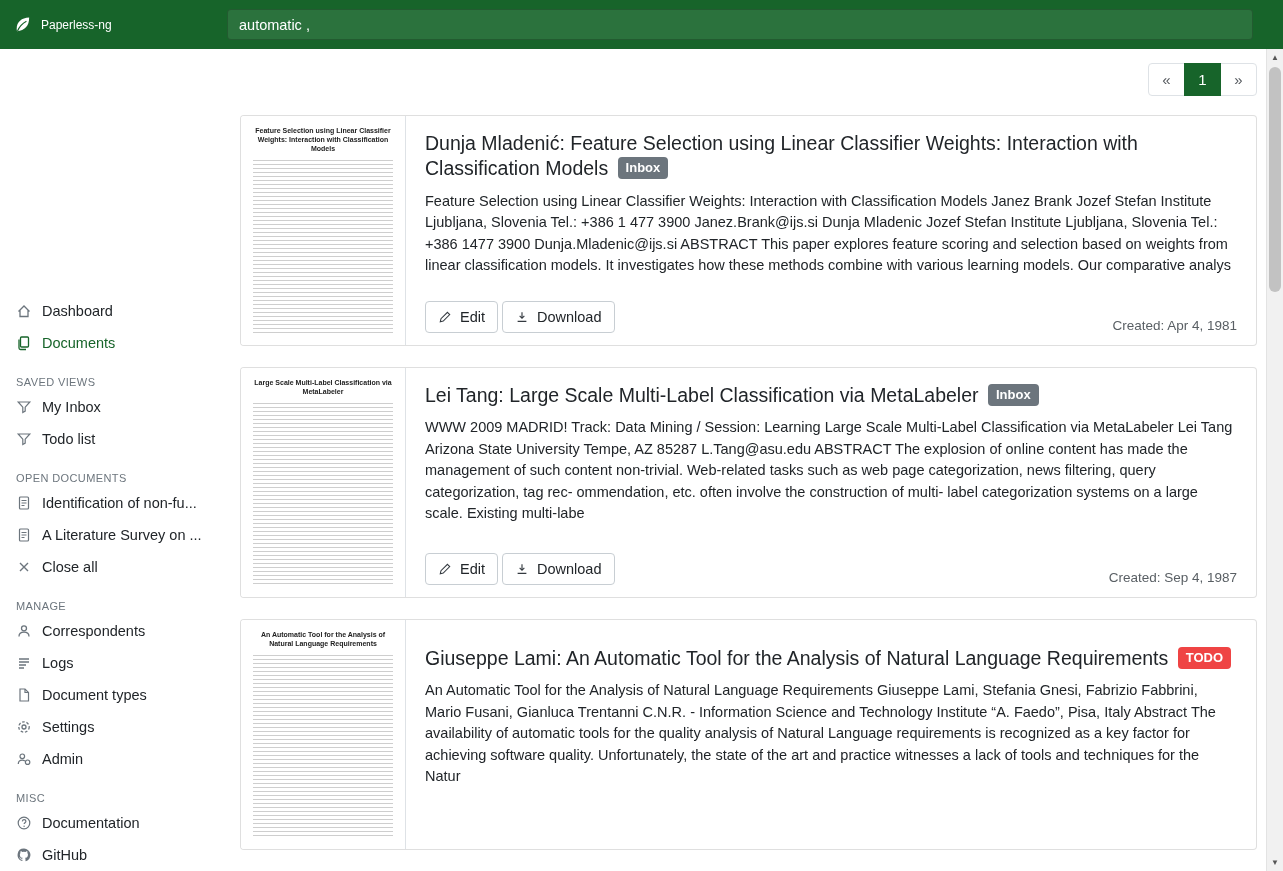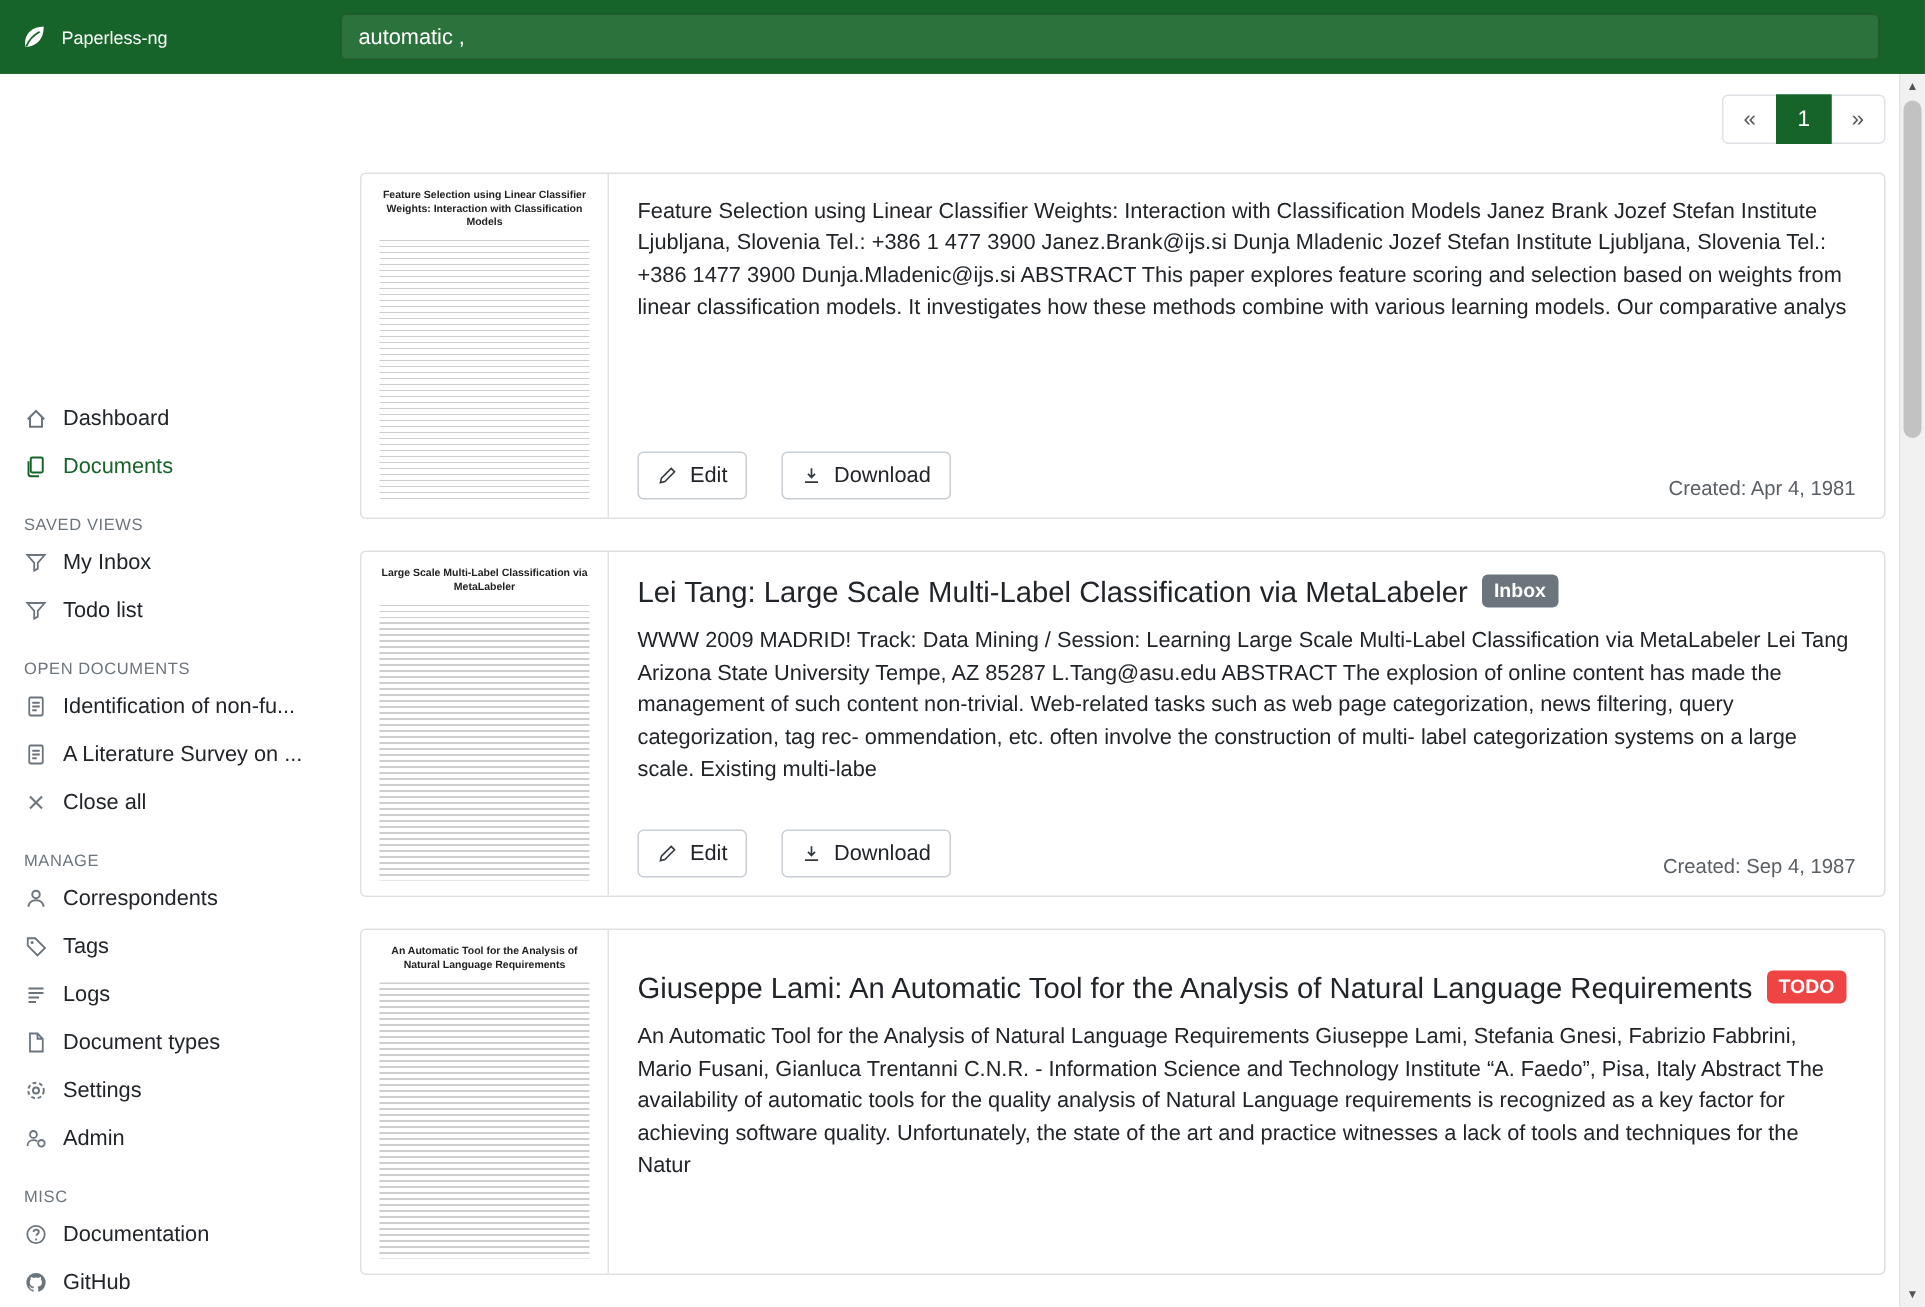--- a/index.html
+++ b/index.html
@@ -70,21 +70,21 @@
   .thumb-title{font-size:7px;font-weight:bold;text-align:center;color:#222;line-height:1.3;}
   .thumb-lines{flex:1;background:repeating-linear-gradient(to bottom,#b9b9b9 0 1px,transparent 1px 4px);opacity:.7;}
   .card-body{flex:1;padding:15px 19px 12px;display:flex;flex-direction:column;min-width:0;}
   .doc-title{margin:0 0 9px;font-size:19.5px;font-weight:500;line-height:1.3;color:var(--dark);cursor:pointer;}
   .badge{
     display:inline-block;padding:4px 8px 5px;border-radius:4px;color:#fff;font-size:13px;
     font-weight:600;line-height:1;vertical-align:3px;margin-left:4px;cursor:pointer;
   }
   .excerpt{margin:0;font-size:14.5px;line-height:1.48;color:var(--dark);}
   .footer-row{margin-top:auto;display:flex;align-items:flex-end;justify-content:space-between;padding-top:12px;}
-  .actions{display:flex;gap:23px;}
+  .actions{display:flex;gap:4px;}
   .action-btn{
     display:inline-flex;align-items:center;gap:8px;height:32px;padding:0 12px;background:#fff;
     border:1px solid #c8ced3;border-radius:4px;color:var(--dark);font-size:14.5px;cursor:pointer;
     font-family:"Liberation Sans",sans-serif;
   }
   .action-btn .ico{color:#343a40;display:flex;}
   .created{color:#595f64;font-size:13.5px;}
   
   .scrollbar{position:fixed;right:0;top:49px;bottom:0;width:17px;background:#f1f1f1;border-left:1px solid #e3e3e3;z-index:40;}
   .scroll-arrow{position:absolute;left:0;width:16px;height:15px;display:flex;align-items:center;justify-content:center;font-size:8px;color:#555;cursor:pointer;}
@@ -181,29 +181,20 @@
       <span class="ico">
         <svg width="16" height="16" viewBox="0 0 16 16" fill="none" stroke="currentColor" stroke-width="1.3">
           <circle cx="8" cy="5.3" r="2.5"></circle>
             <path d="M3 13.5c0-2.8 2.2-4.4 5-4.4s5 1.6 5 4.4"></path>
         </svg>
       </span>
       <span>Correspondents</span>
     </div>
     <div class="nav-item">
       <span class="ico">
-        <svg width="16" height="16" viewBox="0 0 16 16" fill="none" stroke="currentColor" stroke-width="1.2">
-          <path d="M2.5 2.5h5L14 9l-5 5-6.5-6.5z"></path>
-            <circle cx="5.4" cy="5.4" r="1" fill="currentColor" stroke="none"></circle>
-        </svg>
-      </span>
-      <span>Tags</span>
-    </div>
-    <div class="nav-item">
-      <span class="ico">
         <svg width="16" height="16" viewBox="0 0 16 16" fill="none" stroke="currentColor" stroke-width="1.3">
           <path d="M3 4h10M3 7h10M3 10h7M3 13h5"></path>
         </svg>
       </span>
       <span>Logs</span>
     </div>
     <div class="nav-item">
       <span class="ico">
         <svg width="16" height="16" viewBox="0 0 16 16" fill="none" stroke="currentColor" stroke-width="1.2">
           <path d="M4 2h5l3.5 3.5V14H4z"></path>
@@ -342,20 +333,23 @@
     </div>
 
     <div>
 
       <div class="card">
         <div class="thumb">
           <div class="thumb-title">Feature Selection using Linear Classifier Weights: Interaction with Classification Models</div>
           <div class="thumb-lines"></div>
         </div>
         <div class="card-body">
+          <h5 class="doc-title"><span>Dunja Mladenić: Feature Selection using Linear Classifier Weights: Interaction with Classification Models</span>
+            <span class="badge" style="background: rgb(108, 117, 125);">Inbox</span>
+          </h5>
           <p class="excerpt">Feature Selection using Linear Classifier Weights: Interaction with Classification Models Janez Brank Jozef Stefan Institute Ljubljana, Slovenia Tel.: +386 1 477 3900 Janez.Brank@ijs.si Dunja Mladenic Jozef Stefan Institute Ljubljana, Slovenia Tel.: +386 1477 3900 Dunja.Mladenic@ijs.si ABSTRACT This paper explores feature scoring and selection based on weights from linear classification models. It investigates how these methods combine with various learning models. Our comparative analys</p>
           <div class="footer-row">
             <div class="actions">
               <button class="action-btn">
                 <span class="ico">
                   <svg width="14" height="14" viewBox="0 0 16 16" fill="none" stroke="currentColor" stroke-width="1.2">
                     <path d="M10.8 2.6l2.6 2.6L6 12.6l-3.4.8.8-3.4z"></path>
                   </svg>
                 </span>
                 <span>Edit</span>

